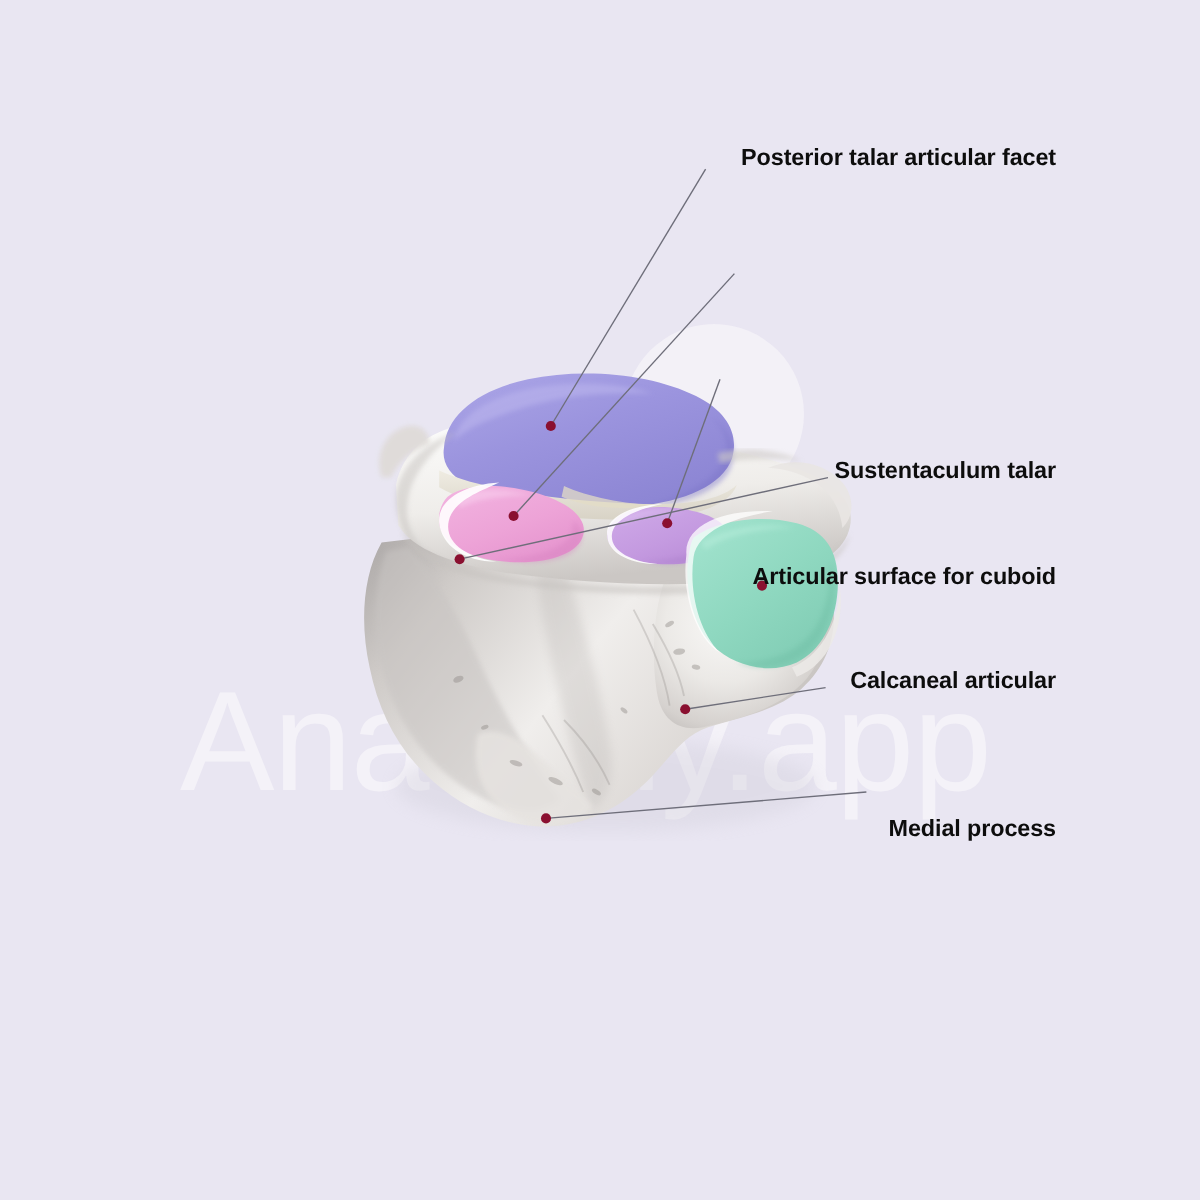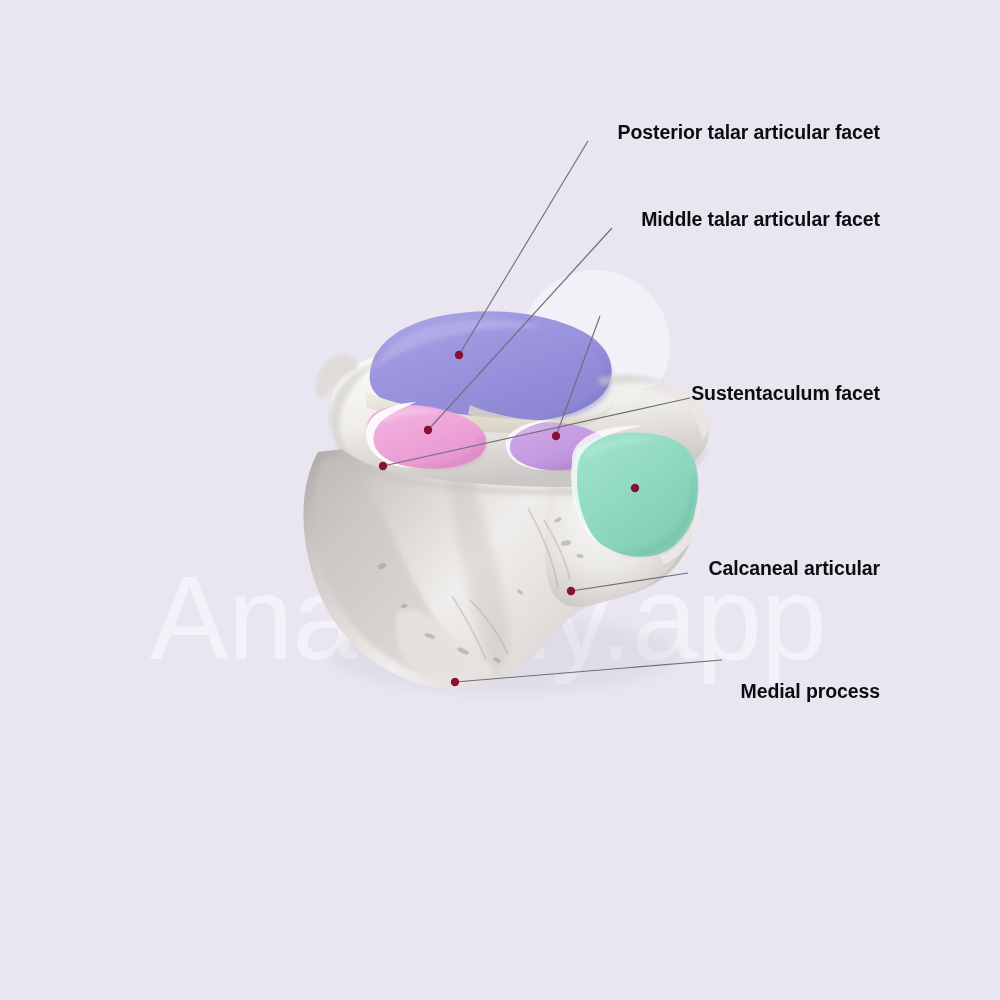--- a/index.html
+++ b/index.html
@@ -312,23 +312,23 @@
       <circle cx="556" cy="436" r="4.2"></circle>
       <circle cx="383" cy="466" r="4.2"></circle>
       <circle cx="635" cy="488" r="4.2"></circle>
       <circle cx="571" cy="591" r="4.2"></circle>
       <circle cx="455" cy="682" r="4.2"></circle>
     </g>
   </svg>
 
   <div class="label label-right" style="top:132px">Posterior talar articular facet</div>
 
-  <div class="label label-right" style="top:219px">Middle talar articular facet</div>
-
-
-  <div class="label label-right" style="top:393px">Sustentaculum facet</div>
-
+
+
+  <div class="label label-right" style="top:393px">Sustentaculum talar</div>
+
+  <div class="label label-right" style="top:481px">Articular surface for cuboid</div>
 
   <div class="label label-right" style="top:568px">Calcaneal articular</div>
 
   <div class="label label-right" style="top:691px">Medial process</div>
 
 </div>
 
 </body></html>

